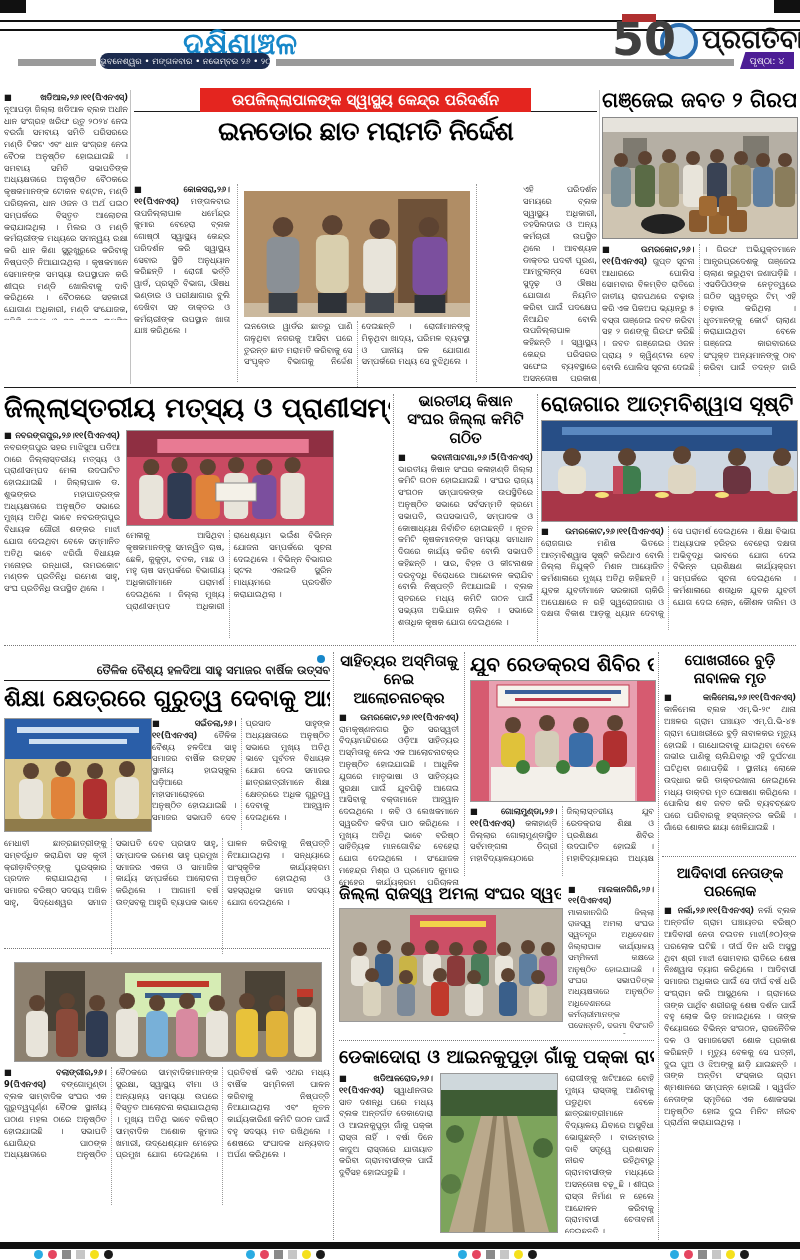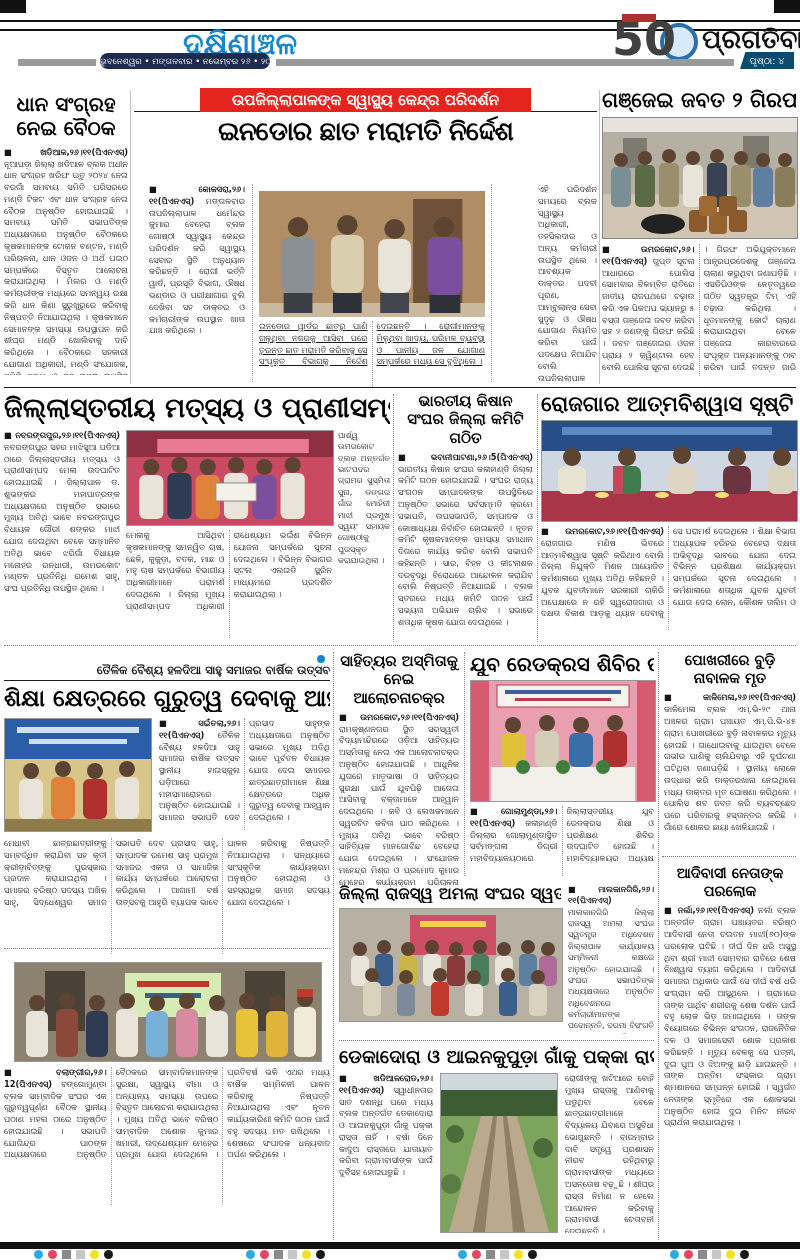--- a/index.html
+++ b/index.html
@@ -39,43 +39,42 @@
   <div class="abs flex" style="left:612px;top:18px;height:42px;align-items:center;">
     <span style="position:relative;font-size:46px;font-weight:800;color:#404040;line-height:40px;">50</span>
     <span style="display:inline-block;width:30px;height:30px;border-radius:50%;border:4px solid #2a6db0;background:#d8eaf8;margin-left:-16px;margin-top:6px;"></span>
     <span class="abs" style="left:10px;top:-4px;width:34px;height:8px;background:#b03030;"></span>
     <span style="font-size:26px;font-weight:800;color:#101010;margin-left:4px;white-space:nowrap;">ପ୍ରଗତିବାଦୀ</span>
   </div>
 
   <div class="abs" style="left:18px;top:59px;width:78px;height:7px;background:#9a9a9a;"></div>
   <div class="abs" style="left:100px;top:53px;width:170px;height:16px;background:#1c2b4e;border-radius:8px;color:#fff;font-size:8.5px;line-height:16px;text-align:center;white-space:nowrap;overflow:hidden;">ଭୁବନେଶ୍ୱର • ମଙ୍ଗଳବାର • ନଭେମ୍ବର ୨୬ • ୨୦୨୪</div>
   <div class="abs" style="left:276px;top:59px;width:458px;height:7px;background:#9a9a9a;"></div>
-  <div class="abs" style="left:740px;top:52px;width:54px;height:17px;background:#0c4a6e;color:#fff;font-size:9.5px;line-height:17px;text-align:center;clip-path:polygon(10% 0,100% 0,100% 100%,0 100%);">ପୃଷ୍ଠା: ୪</div>
+  <div class="abs" style="left:740px;top:52px;width:54px;height:17px;background:#4c1d95;color:#fff;font-size:9.5px;line-height:17px;text-align:center;clip-path:polygon(10% 0,100% 0,100% 100%,0 100%);">ପୃଷ୍ଠା: ୪</div>
 
   <div class="abs vsolid" style="left:130px;top:90px;height:294px;"></div>
   <div class="abs vsolid" style="left:599px;top:90px;height:294px;"></div>
 
   <section class="abs" style="left:4px;top:92px;width:124px;">
-    <h2 class="hl2" style="font-size:20px;margin:0 0 6px 0;">ଧାନ ସଂଗ୍ରହ ନେଇ ବୈଠକ</h2>
     <div class="body" style="height:228px;">
       <p><span class="dl">■ ଖଡିଆଳ,୨୬।୧୧(ପିଏନଏସ୍)</span>
       <span>ନୂଆପଡ଼ା ଜିଲ୍ଲା ଖଡିଆଳ ବ୍ଲକ ଅଧୀନ ଧାନ ସଂଗ୍ରହ ଖରିଫ ଋତୁ ୨୦୨୪ ନେଇ ବରଗାଁ ସମବାୟ ସମିତି ପରିସରରେ ମଣ୍ଡି ଟିକଟ ଏବଂ ଧାନ ସଂଗ୍ରହ ନେଇ ବୈଠକ ଅନୁଷ୍ଠିତ ହୋଇଯାଇଛି । ସମବାୟ ସମିତି ସଭାପତିଙ୍କ ଅଧ୍ୟକ୍ଷତାରେ ଅନୁଷ୍ଠିତ ବୈଠକରେ କୃଷକମାନଙ୍କ ଟୋକନ ବଣ୍ଟନ, ମଣ୍ଡି ପରିଚାଳନା, ଧାନ ଓଜନ ଓ ଅର୍ଥ ପଇଠ ସମ୍ପର୍କରେ ବିସ୍ତୃତ ଆଲୋଚନା କରାଯାଇଥିଲା । ମିଲର ଓ ମଣ୍ଡି କର୍ମଚାରୀଙ୍କ ମଧ୍ୟରେ ସମନ୍ୱୟ ରକ୍ଷା କରି ଧାନ କିଣା ସୁରୁଖୁରୁରେ କରିବାକୁ ନିଷ୍ପତ୍ତି ନିଆଯାଇଥିଲା । କୃଷକମାନେ ସେମାନଙ୍କ ସମସ୍ୟା ଉପସ୍ଥାପନ କରି ଶୀଘ୍ର ମଣ୍ଡି ଖୋଲିବାକୁ ଦାବି କରିଥିଲେ । ବୈଠକରେ ସହକାରୀ ଯୋଗାଣ ଅଧିକାରୀ, ମଣ୍ଡି ସଂଯୋଜକ, ସମିତି ସଭ୍ୟ ଓ ବହୁ କୃଷକ ଉପସ୍ଥିତ ଥିଲେ । ଆସନ୍ତା ଡିସେମ୍ବର ପହିଲାରୁ ମଣ୍ଡି ଖୋଲିବ ବୋଲି ସୂଚନା ଦିଆଯାଇଛି ।</span></p>
     </div>
   </section>
 
   <section class="abs" style="left:134px;top:88px;width:463px;">
     <div class="abs hsolid" style="left:0;top:23px;width:463px;"></div>
     <div class="abs" style="left:66px;top:0;width:331px;height:24px;background:#e4251f;color:#fff;font-size:15px;font-weight:700;line-height:24px;text-align:center;white-space:nowrap;overflow:hidden;">ଉପଜିଲ୍ଲାପାଳଙ୍କ ସ୍ୱାସ୍ଥ୍ୟ କେନ୍ଦ୍ର ପରିଦର୍ଶନ</div>
     <h1 class="hl" style="position:absolute;left:0;top:28px;width:463px;font-size:26px;margin:0;letter-spacing:-1px;">ଇନଡୋର ଛାତ ମରାମତି ନିର୍ଦ୍ଦେଶ</h1>
     <div class="abs flex" style="left:0;top:96px;width:463px;height:198px;gap:7px;">
-      <div class="body" style="width:96px;flex:none;height:198px;margin-left:15px;">
+      <div class="body" style="width:96px;flex:none;height:198px;">
         <p><span class="dl">■ କୋକସରା,୨୬।୧୧(ପିଏନଏସ୍)</span>
         <span>ମଙ୍ଗଳବାର ଉପଜିଲ୍ଲାପାଳ ଧର୍ମେନ୍ଦ୍ର କୁମାର ବେହେରା ବ୍ଲକ ଗୋଷ୍ଠୀ ସ୍ୱାସ୍ଥ୍ୟ କେନ୍ଦ୍ର ପରିଦର୍ଶନ କରି ସ୍ୱାସ୍ଥ୍ୟ ସେବାର ସ୍ଥିତି ଅନୁଧ୍ୟାନ କରିଛନ୍ତି । ରୋଗୀ ଭର୍ତ୍ତି ୱାର୍ଡ, ପ୍ରସୂତି ବିଭାଗ, ଔଷଧ ଭଣ୍ଡାର ଓ ପରୀକ୍ଷାଗାର ବୁଲି ଦେଖିବା ସହ ଡାକ୍ତର ଓ କର୍ମଚାରୀଙ୍କ ଉପସ୍ଥାନ ଖାତା ଯାଞ୍ଚ କରିଥିଲେ ।</span></p>
       </div>
-      <div style="width:226px;flex:none;border-left:1px dotted #9a9a9a;border-right:1px dotted #9a9a9a;padding:7px 6px;text-decoration:underline;">
+      <div style="width:226px;flex:none;border-left:1px dotted #9a9a9a;border-right:1px dotted #9a9a9a;padding:7px 6px;">
         <span class="photo" style="width:100%;height:126px;">
           <svg viewBox="0 0 220 126" preserveAspectRatio="none">
             <rect width="220" height="126" fill="#b08d65"></rect>
             <rect x="150" y="8" width="48" height="118" fill="#6e5138"></rect>
             <rect x="0" y="112" width="220" height="14" fill="#cbb99e"></rect>
             <circle cx="38" cy="36" r="10" fill="#5d4332"></circle>
               <rect x="22" y="46" width="32" height="56" rx="8" fill="#8a9096"></rect>
               <rect x="24" y="102" width="28" height="20" fill="#3a3f45"></rect>
             <circle cx="86" cy="34" r="10" fill="#5d4332"></circle>
               <rect x="70" y="44" width="32" height="58" rx="8" fill="#d9cfae"></rect>
@@ -166,23 +165,20 @@
               <rect x="124" y="44" width="24" height="44" rx="6" fill="#7b4f9e"></rect>
             <circle cx="164" cy="34" r="8" fill="#5d4332"></circle>
               <rect x="152" y="42" width="24" height="46" rx="6" fill="#e8e4da"></rect>
             <rect x="88" y="52" width="40" height="18" fill="#f4f1e8" stroke="#888"></rect>
           </svg>
         </span>
         <div class="body cols2" style="height:108px;margin-top:4px;">
           <p>ମେଳାକୁ ଆସିଥିବା କୃଷକମାନଙ୍କୁ ସମନ୍ୱିତ ଚାଷ, ଛେଳି, କୁକୁଡ଼ା, ବତକ, ମାଛ ଓ ମହୁ ଚାଷ ସମ୍ପର୍କରେ ବିଭାଗୀୟ ଅଧିକାରୀମାନେ ପରାମର୍ଶ ଦେଇଥିଲେ । ଜିଲ୍ଲା ମୁଖ୍ୟ ପ୍ରାଣୀସମ୍ପଦ ଅଧିକାରୀ ରାଧେଶ୍ୟାମ ଭଇଁଶ ବିଭିନ୍ନ ଯୋଜନା ସମ୍ପର୍କରେ ସୂଚନା ଦେଇଥିଲେ । ବିଭିନ୍ନ ବିଭାଗର ସ୍ଟଲ ଏଲଇଡି ସ୍କ୍ରିନ ମାଧ୍ୟମରେ ପ୍ରଦର୍ଶିତ କରାଯାଇଥିଲା ।</p>
         </div>
       </div>
-      <div class="body" style="flex:1;height:208px;font-size:8px;">
-        <p>ପାର୍ଶ୍ୱ ଉମରକୋଟ ବ୍ଲକ ଅନ୍ତର୍ଗତ ଭାଟପଦର ଗ୍ରାମର ସୁସ୍ମିତା ସୁନା, ଡଙ୍ଗର ଗାଁର ମୋହିନୀ ମାଝୀ ପ୍ରମୁଖ ସ୍ୱୟଂ ସହାୟକ ଗୋଷ୍ଠୀକୁ ପୁରସ୍କୃତ କରାଯାଇଥିଲା ।</p>
-      </div>
     </div>
   </section>
 
   <section class="abs" style="left:398px;top:392px;width:135px;">
     <h2 class="hl2" style="font-size:15px;margin:0 0 5px 0;">ଭାରତୀୟ କିଷାନ ସଂଘର ଜିଲ୍ଲା କମିଟି ଗଠିତ</h2>
     <div class="body" style="height:200px;">
       <p><span class="dl">■ ଭବାନୀପାଟଣା,୨୬।5(ପିଏନଏସ୍)</span>
       <span>ଭାରତୀୟ କିଷାନ ସଂଘର କଳାହାଣ୍ଡି ଜିଲ୍ଲା କମିଟି ଗଠନ ହୋଇଯାଇଛି । ସଂଘର ରାଜ୍ୟ ସଂଗଠନ ସମ୍ପାଦକଙ୍କ ଉପସ୍ଥିତିରେ ଅନୁଷ୍ଠିତ ସଭାରେ ସର୍ବସମ୍ମତି କ୍ରମେ ସଭାପତି, ଉପସଭାପତି, ସମ୍ପାଦକ ଓ କୋଷାଧ୍ୟକ୍ଷ ନିର୍ବାଚିତ ହୋଇଛନ୍ତି । ନୂତନ କମିଟି କୃଷକମାନଙ୍କ ସମସ୍ୟା ସମାଧାନ ଦିଗରେ କାର୍ଯ୍ୟ କରିବ ବୋଲି ସଭାପତି କହିଛନ୍ତି । ସାର, ବିହନ ଓ କୀଟନାଶକ ଦରବୃଦ୍ଧି ବିରୋଧରେ ଆନ୍ଦୋଳନ କରାଯିବ ବୋଲି ନିଷ୍ପତ୍ତି ନିଆଯାଇଛି । ବ୍ଲକ ସ୍ତରରେ ମଧ୍ୟ କମିଟି ଗଠନ ପାଇଁ ସଭ୍ୟତା ଅଭିଯାନ ଚାଲିବ । ସଭାରେ ଶତାଧିକ କୃଷକ ଯୋଗ ଦେଇଥିଲେ ।</span></p>
     </div>
   </section>
@@ -222,21 +218,21 @@
   <div class="abs vdot" style="left:464px;top:652px;height:224px;"></div>
   <div class="abs vdot" style="left:658px;top:652px;height:588px;"></div>
 
   <section class="abs" style="left:4px;top:652px;width:326px;">
     <div class="flex" style="align-items:flex-end;flex-direction:column;">
       <span class="dot"></span>
       <span style="font-size:11.5px;font-weight:700;white-space:nowrap;overflow:hidden;">ତୈଳିକ ବୈଶ୍ୟ ହଳଦିଆ ସାହୁ ସମାଜର ବାର୍ଷିକ ଉତ୍ସବ</span>
     </div>
     <div class="hsolid" style="margin-top:3px;"></div>
     <h2 class="hl" style="font-size:23px;margin:4px 0 6px 0;">ଶିକ୍ଷା କ୍ଷେତ୍ରରେ ଗୁରୁତ୍ୱ ଦେବାକୁ ଆହ୍ୱାନ</h2>
-    <div class="flex" style="gap:7px;">
+    <div class="flex" style="">
       <span class="photo" style="width:146px;height:112px;flex:none;border:1px solid #999;">
         <svg viewBox="0 0 146 112" preserveAspectRatio="none">
           <rect width="146" height="112" fill="#d8c58a"></rect>
           <rect x="0" y="0" width="146" height="40" fill="#2a5ea8"></rect>
           <rect x="12" y="8" width="122" height="6" fill="#cfe0f2"></rect>
             <rect x="24" y="20" width="98" height="5" fill="#cfe0f2"></rect>
           <circle cx="26" cy="52" r="8" fill="#5d4332"></circle>
             <rect x="14" y="60" width="24" height="40" rx="6" fill="#e8e4da"></rect>
           <circle cx="58" cy="50" r="8" fill="#5d4332"></circle>
             <rect x="46" y="58" width="24" height="42" rx="6" fill="#e0833a"></rect>
@@ -418,21 +414,21 @@
         <circle cx="232" cy="38" r="8" fill="#5d4332"></circle>
           <rect x="221" y="46" width="22" height="48" rx="6" fill="#e8c23a"></rect>
         <circle cx="262" cy="40" r="8" fill="#5d4332"></circle>
           <rect x="251" y="48" width="22" height="46" rx="6" fill="#e0b33a"></rect>
         <circle cx="290" cy="36" r="8" fill="#5d4332"></circle>
           <rect x="279" y="44" width="22" height="50" rx="6" fill="#f0ead8"></rect>
           <rect x="282" y="26" width="16" height="8" fill="#c0392b"></rect>
       </svg>
     </span>
     <div class="body cols3" style="height:138px;margin-top:5px;">
-      <p><span class="dl">■ ବଲାଙ୍ଗୀର,୨୬।12(ପିଏନଏସ୍)</span>
+      <p><span class="dl">■ ବଲାଙ୍ଗୀର,୨୬।9(ପିଏନଏସ୍)</span>
       <span>ବଙ୍ଗୋମୁଣ୍ଡା ବ୍ଲକ ସାମ୍ବାଦିକ ସଂଘର ଏକ ଗୁରୁତ୍ୱପୂର୍ଣ୍ଣ ବୈଠକ ସ୍ଥାନୀୟ ପଠାଣ ମହଲ ଠାରେ ଅନୁଷ୍ଠିତ ହୋଇଯାଇଛି । ସଭାପତି ଯୋଗିନ୍ଦ୍ର ପାଠଙ୍କ ଅଧ୍ୟକ୍ଷତାରେ ଅନୁଷ୍ଠିତ ବୈଠକରେ ସାମ୍ବାଦିକମାନଙ୍କ ସୁରକ୍ଷା, ସ୍ୱାସ୍ଥ୍ୟ ବୀମା ଓ ଅନ୍ୟାନ୍ୟ ସମସ୍ୟା ଉପରେ ବିସ୍ତୃତ ଆଲୋଚନା କରାଯାଇଥିଲା । ମୁଖ୍ୟ ଅତିଥି ଭାବେ ବରିଷ୍ଠ ସାମ୍ବାଦିକ ଅଶୋକ କୁମାର ଖମାରୀ, ଉଦ୍ଧେଶ୍ୟାନ ମେହେର ପ୍ରମୁଖ ଯୋଗ ଦେଇଥିଲେ । ପ୍ରତିବର୍ଷ ଭଳି ଏଥର ମଧ୍ୟ ବାର୍ଷିକ ସମ୍ମିଳନୀ ପାଳନ କରିବାକୁ ନିଷ୍ପତ୍ତି ନିଆଯାଇଥିଲା ଏବଂ ନୂତନ କାର୍ଯ୍ୟକାରିଣୀ କମିଟି ଗଠନ ପାଇଁ ବହୁ ସଦସ୍ୟ ମତ ରଖିଥିଲେ । ଶେଷରେ ସଂପାଦକ ଧନ୍ୟବାଦ ଅର୍ପଣ କରିଥିଲେ ।</span></p>
     </div>
   </section>
 
   <div class="abs" style="left:0;top:1242px;width:800px;height:7px;background:#111;"></div>
   <div class="abs regmark" style="left:34px;top:1250px;">
     <i style="background:#29abe2;"></i>
       <i style="background:#e54560;"></i>
       <i class="sq" style="background:#8a8a8a;"></i>
       <i class="sq" style="background:#c6c6c6;"></i>

